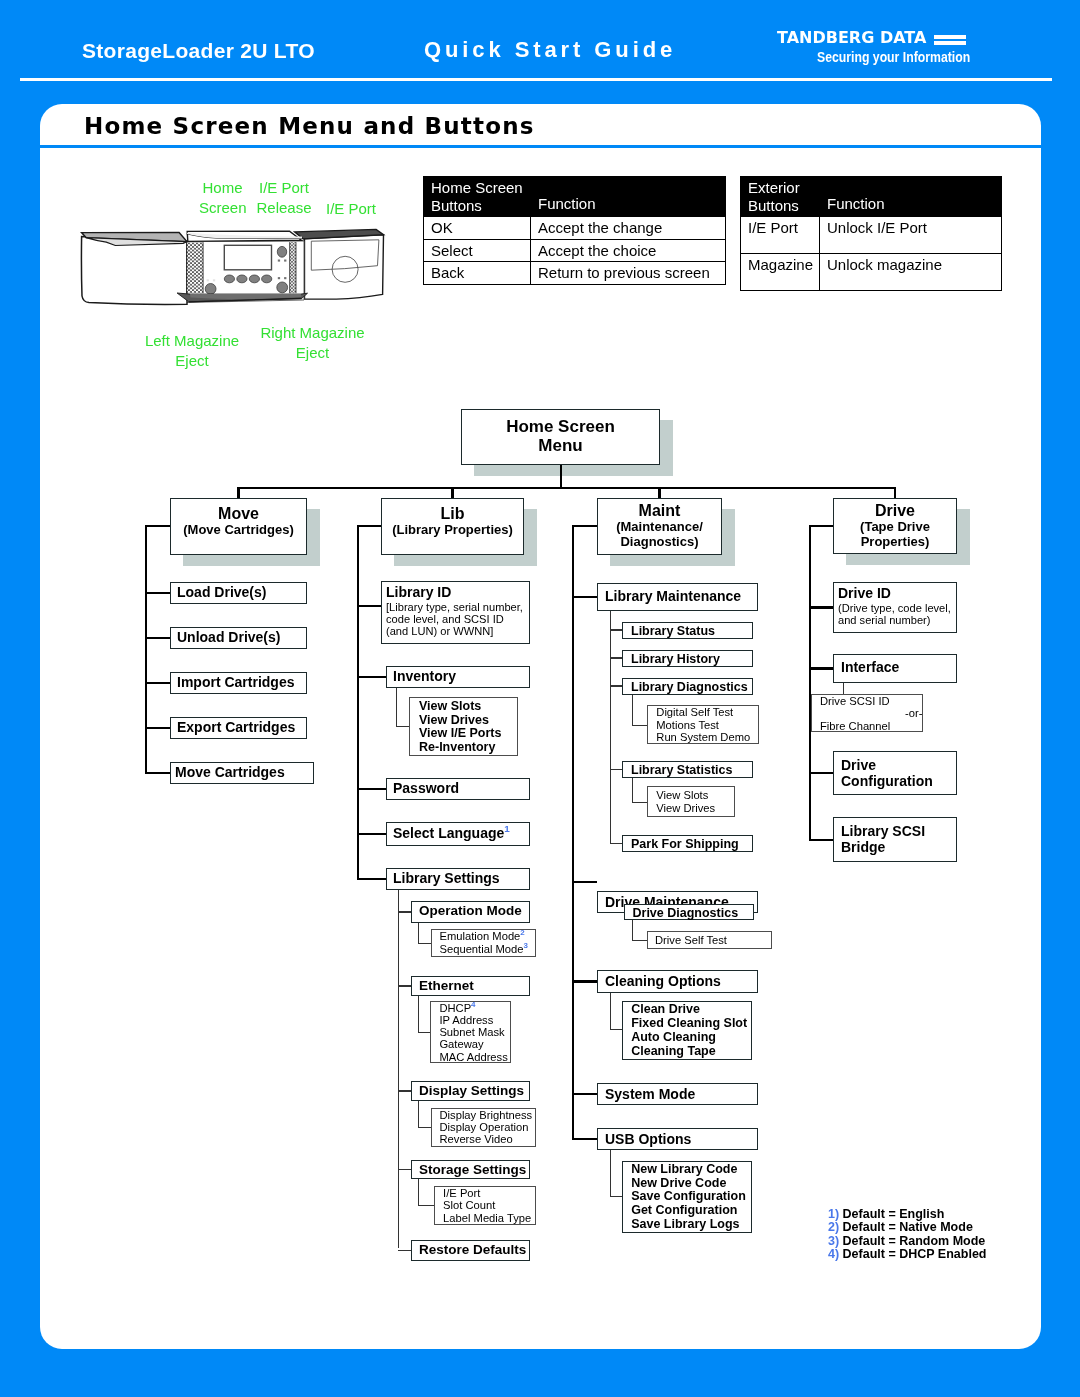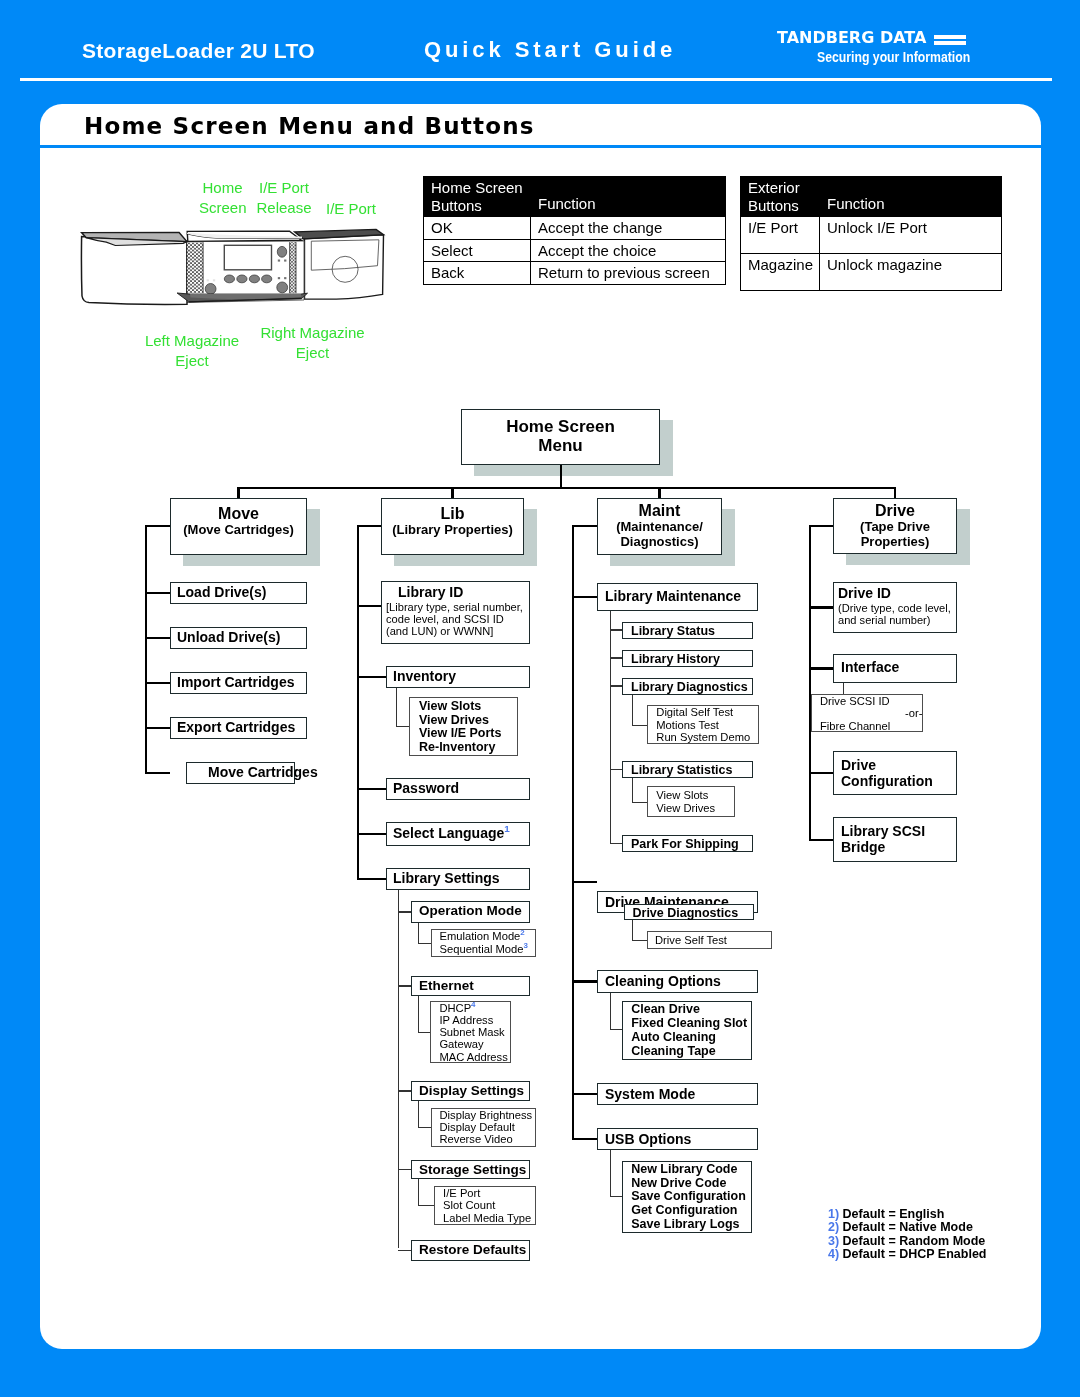--- a/index.html
+++ b/index.html
@@ -207,21 +207,21 @@
         <div class="shadow" style="left: 806px; top: 405px; width: 124px; height: 56px;"></div>
         <div class="nbox" style="left: 793px; top: 394px; width: 124px; height: 56px; padding-top: 3px;">
           <div class="t1 ctr" style="font-size: 16px;">Drive</div>
           <div class="t2 ctr" style="white-space: pre;">(Tape Drive
 Properties)</div>
         </div>
         <div class="ln lnv" style="left: 853.8px; top: 383px; height: 11px;"></div>
         <div class="ln lnv" style="left: 317px; top: 421px; height: 355px;"></div>
         <div class="ln lnh" style="left: 317px; top: 421px; width: 24.5px;"></div>
         <div class="nbox" style="left: 341px; top: 477px; width: 149px; height: 63px; padding: 3px 0px 0px 4px;">
-          <div class="t1" style="font-size: 14px; margin-left: 12px;">Library ID</div>
+          <div class="t1" style="font-size: 14px;">Library ID</div>
           <div class="p1" style="white-space: pre;">[Library type, serial number,
 code level, and SCSI ID
 (and LUN) or WWNN]</div>
         </div>
         <div class="ln lnh" style="left: 317px; top: 501px; width: 24px;"></div>
         <div class="nbox" style="left: 346px; top: 562px; width: 144px; height: 22px; padding: 2px 0px 0px 6px;">
           <div class="t1" style="font-size: 14px;">Inventory</div>
         </div>
         <div class="ln lnh" style="left: 317px; top: 571.8px; width: 29px;"></div>
         <div class="nbox thin" style="left: 369px; top: 593px; width: 109px; height: 59px; padding: 2px 0px 0px 9px;">
@@ -267,21 +267,21 @@
           <div class="p1" style="font-size: 11.2px; line-height: 12.2px;">MAC Address</div>
         </div>
         <div class="ln lnv t" style="left: 378px; top: 892px; height: 36.05px;"></div>
         <div class="ln lnh t" style="left: 378px; top: 927.5px; width: 12.4px;"></div>
         <div class="nbox" style="left: 371px; top: 977px; width: 119px; height: 20px; border: 1.3px solid rgb(28, 42, 44); padding: 2px 0px 0px 7px;">
           <div class="t1" style="font-size: 13.5px; line-height: 1;">Display Settings</div>
         </div>
         <div class="ln lnh t" style="left: 358px; top: 986.45px; width: 13px;"></div>
         <div class="nbox thin" style="left: 390.5px; top: 1003.6px; width: 105px; height: 39.4px; padding: 0px 0px 0px 8px;">
           <div class="p1" style="font-size: 11.2px; line-height: 12.2px;">Display Brightness</div>
-          <div class="p1" style="font-size: 11.2px; line-height: 12.2px;">Display Default</div>
+          <div class="p1" style="font-size: 11.2px; line-height: 12.2px;">Display Operation</div>
           <div class="p1" style="font-size: 11.2px; line-height: 12.2px;">Reverse Video</div>
         </div>
         <div class="ln lnv t" style="left: 378px; top: 997px; height: 26.3px;"></div>
         <div class="ln lnh t" style="left: 378px; top: 1022.75px; width: 12.5px;"></div>
         <div class="nbox" style="left: 371px; top: 1056px; width: 119px; height: 19px; border: 1.3px solid rgb(28, 42, 44); padding: 2px 0px 0px 7px;">
           <div class="t1" style="font-size: 13.5px; line-height: 1;">Storage Settings</div>
         </div>
         <div class="ln lnh t" style="left: 358px; top: 1064.95px; width: 13px;"></div>
         <div class="nbox thin" style="left: 394.1px; top: 1082.1px; width: 101.5px; height: 38.9px; padding: 0px 0px 0px 8px;">
           <div class="p1" style="font-size: 11.2px; line-height: 12.2px;">I/E Port</div>
@@ -417,21 +417,21 @@
         </div>
         <div class="ln lnh" style="left: 105px; top: 532.8px; width: 25px;"></div>
         <div class="nbox" style="left: 130px; top: 568px; width: 137px; height: 22px; padding: 2px 0px 0px 6px;">
           <div class="t1" style="font-size: 14px;">Import Cartridges</div>
         </div>
         <div class="ln lnh" style="left: 105px; top: 577.8px; width: 25px;"></div>
         <div class="nbox" style="left: 130px; top: 613px; width: 137px; height: 22px; padding: 2px 0px 0px 6px;">
           <div class="t1" style="font-size: 14px;">Export Cartridges</div>
         </div>
         <div class="ln lnh" style="left: 105px; top: 622.8px; width: 25px;"></div>
-        <div class="nbox" style="left: 146px; top: 658px; width: 109px; height: 22px; padding: 2px 0px 0px 21px;">
+        <div class="nbox" style="left: 130px; top: 658px; width: 144px; height: 22px; padding: 2px 0px 0px 4px;">
           <div class="t1" style="font-size: 14px;">Move Cartridges</div>
         </div>
         <div class="ln lnh" style="left: 105px; top: 667.8px; width: 25px;"></div>
       </div>
     <div id="footnotes" style="left: 788px; top: 1104px;">
         <div><span class="n">1) </span><span>Default = English</span></div>
         <div><span class="n">2) </span><span>Default = Native Mode</span></div>
         <div><span class="n">3) </span><span>Default = Random Mode</span></div>
         <div><span class="n">4) </span><span>Default = DHCP Enabled</span></div>
       </div>

